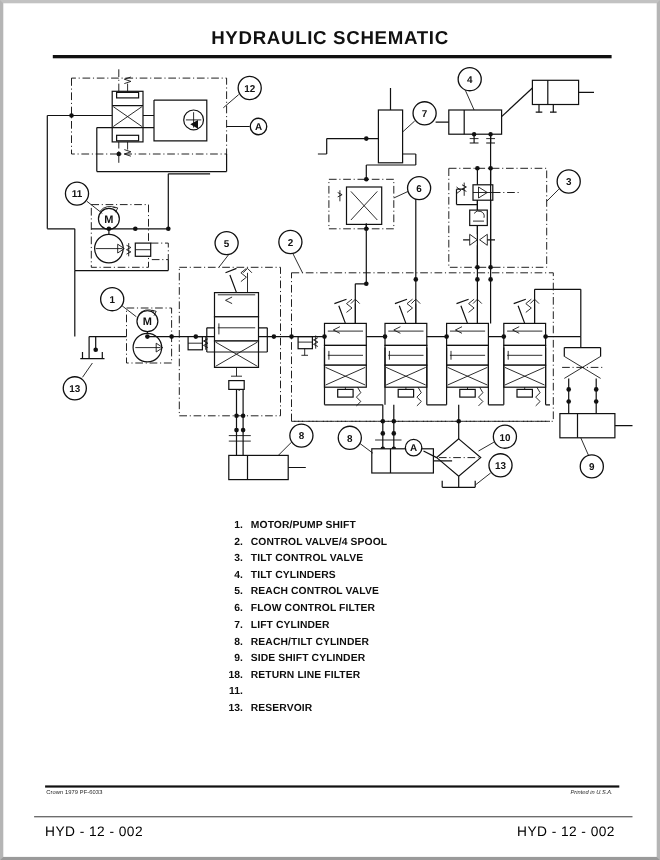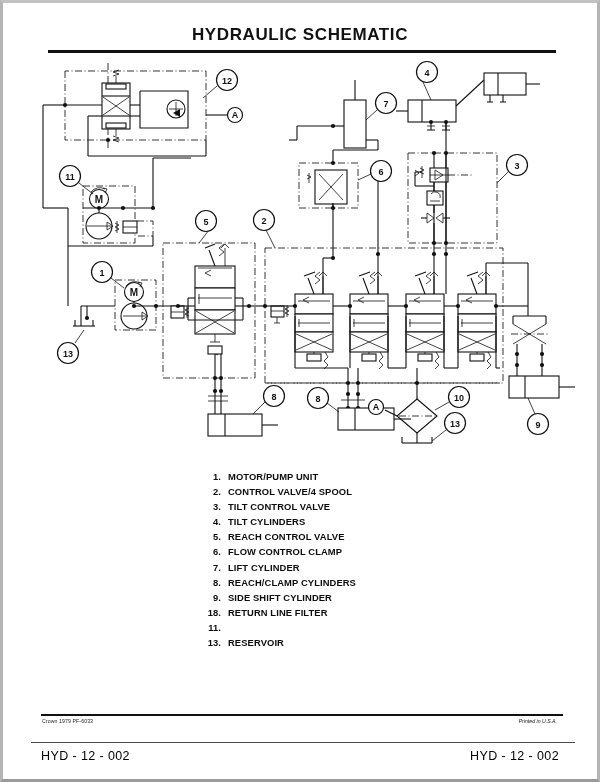--- a/index.html
+++ b/index.html
@@ -546,49 +546,49 @@
     </g>
 
     <circle class="dot" cx="262" cy="248" r="2.1"></circle>
 
   </svg>
   </div>
 
   <div id="legend">
     <div class="legend-row">
       <span class="legend-num">1.</span>
-      <span>MOTOR/PUMP UNIT</span>
+      <span>MOTOR/PUMP SHIFT</span>
     </div>
     <div class="legend-row">
       <span class="legend-num">2.</span>
       <span>CONTROL VALVE/4 SPOOL</span>
     </div>
     <div class="legend-row">
       <span class="legend-num">3.</span>
       <span>TILT CONTROL VALVE</span>
     </div>
     <div class="legend-row">
       <span class="legend-num">4.</span>
       <span>TILT CYLINDERS</span>
     </div>
     <div class="legend-row">
       <span class="legend-num">5.</span>
       <span>REACH CONTROL VALVE</span>
     </div>
     <div class="legend-row">
       <span class="legend-num">6.</span>
-      <span>FLOW CONTROL CLAMP</span>
+      <span>FLOW CONTROL FILTER</span>
     </div>
     <div class="legend-row">
       <span class="legend-num">7.</span>
       <span>LIFT CYLINDER</span>
     </div>
     <div class="legend-row">
       <span class="legend-num">8.</span>
-      <span>REACH/CLAMP CYLINDERS</span>
+      <span>REACH/TILT CYLINDER</span>
     </div>
     <div class="legend-row">
       <span class="legend-num">9.</span>
       <span>SIDE SHIFT CYLINDER</span>
     </div>
     <div class="legend-row">
       <span class="legend-num">18.</span>
       <span>RETURN LINE FILTER</span>
     </div>
     <div class="legend-row">

